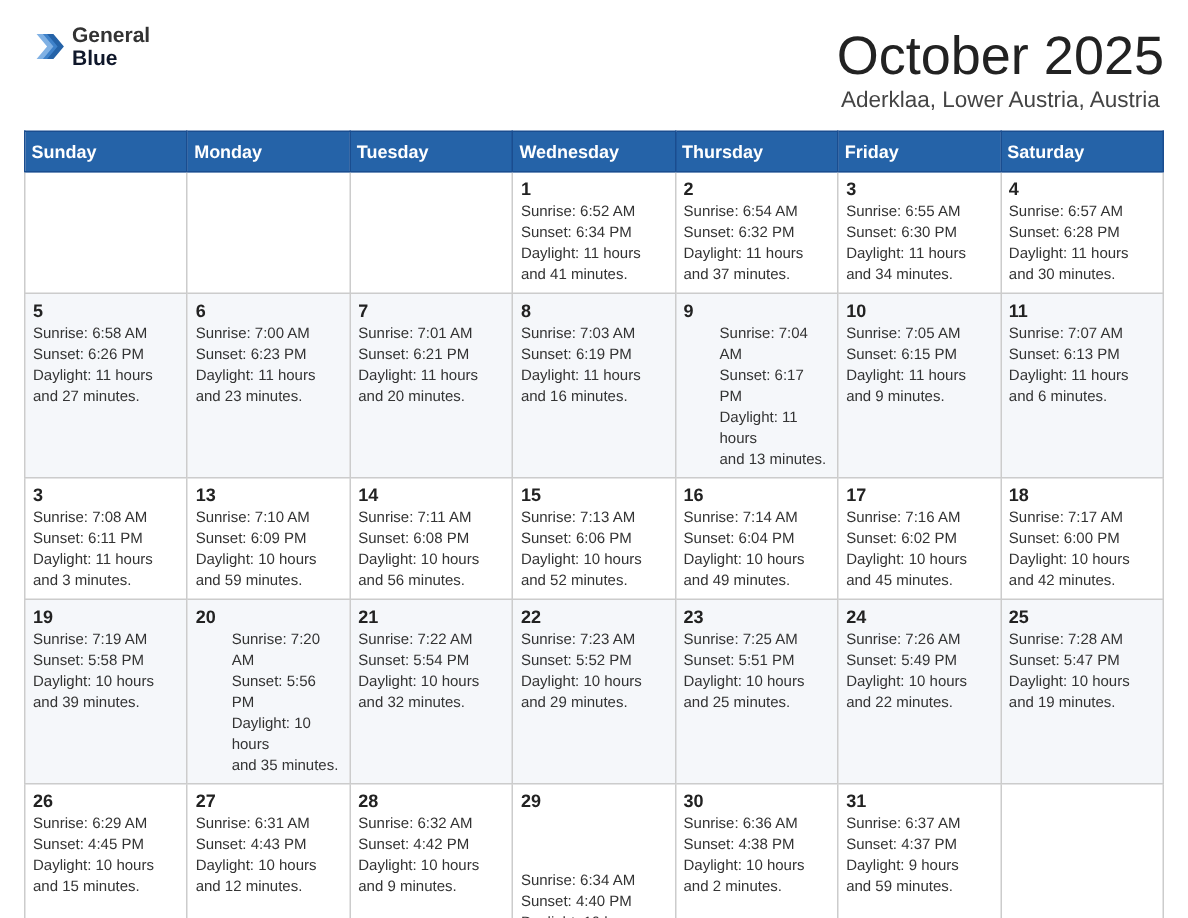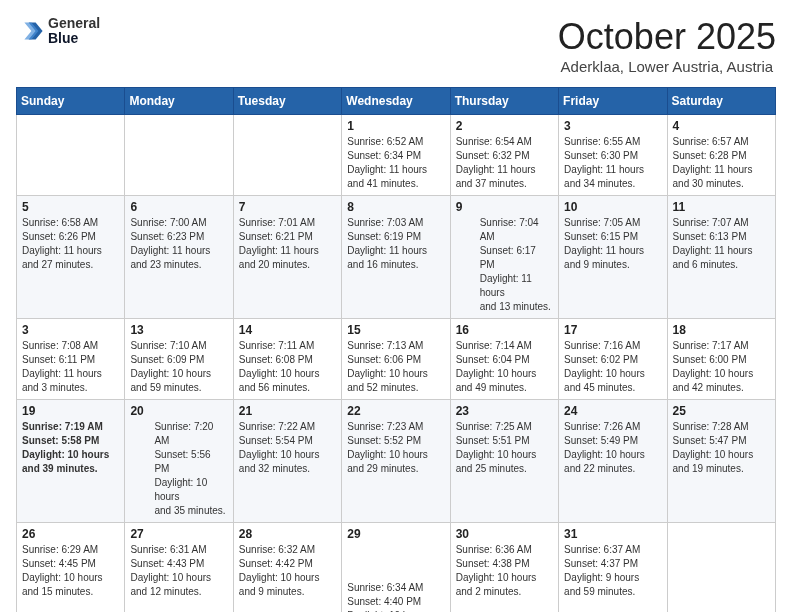--- a/index.html
+++ b/index.html
@@ -251,21 +251,21 @@
           <div class="day-number">18</div>
           <div class="day-info" style="white-space: pre-line;">Sunrise: 7:17 AM
 Sunset: 6:00 PM
 Daylight: 10 hours
 and 42 minutes.</div>
         </td>
       </tr>
       <tr class="row-alt">
         <td>
           <div class="day-number">19</div>
-          <div class="day-info" style="white-space: pre-line; font-weight: bold;">Sunrise: 7:19 AM
+          <div class="day-info" style="white-space: pre-line;">Sunrise: 7:19 AM
 Sunset: 5:58 PM
 Daylight: 10 hours
 and 39 minutes.</div>
         </td>
         <td>
           <div class="day-number">20</div>
           <div class="day-info" style="white-space: pre-line; margin-left: 24px;">Sunrise: 7:20 AM
 Sunset: 5:56 PM
 Daylight: 10 hours
 and 35 minutes.</div>

